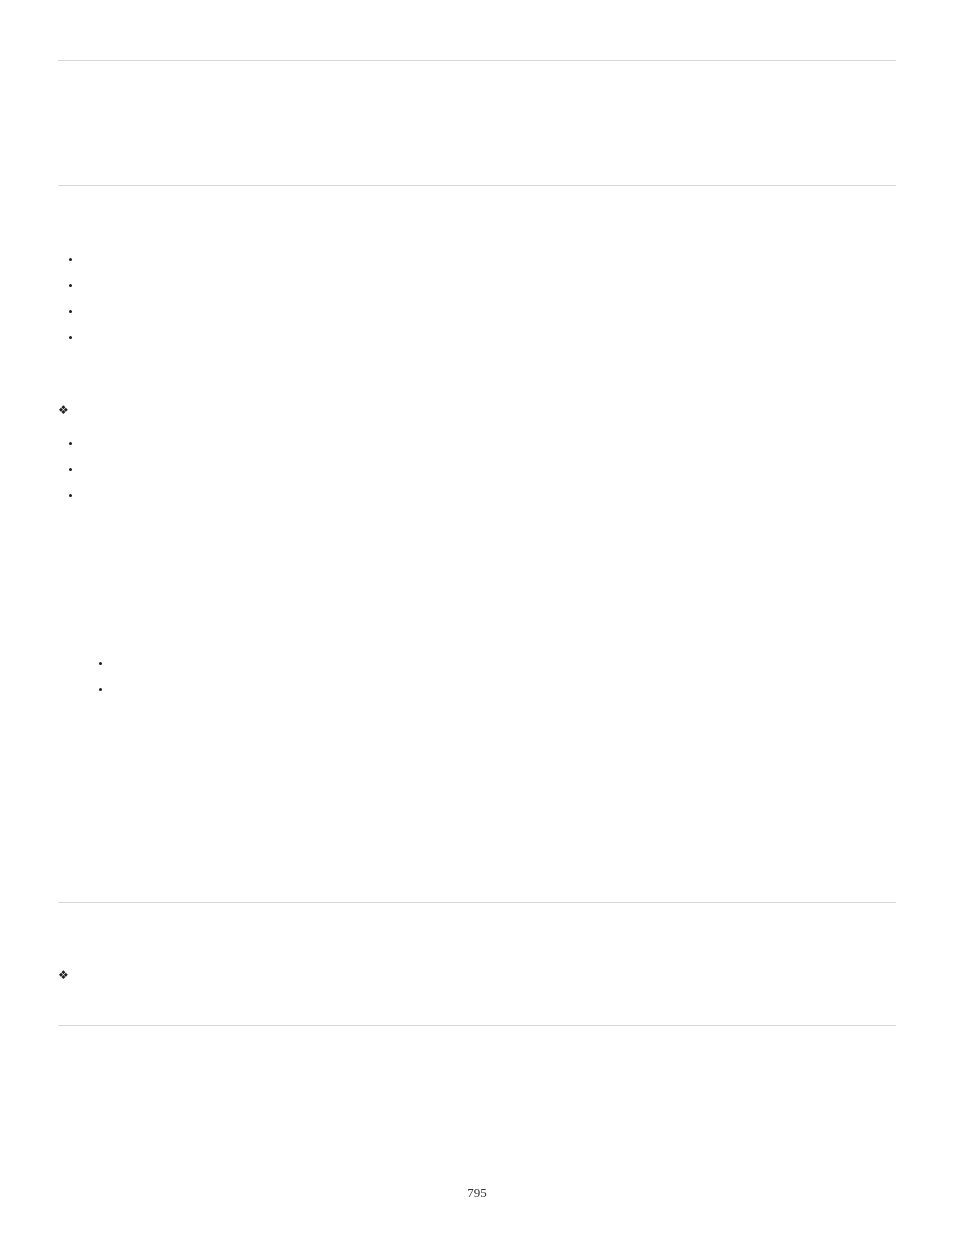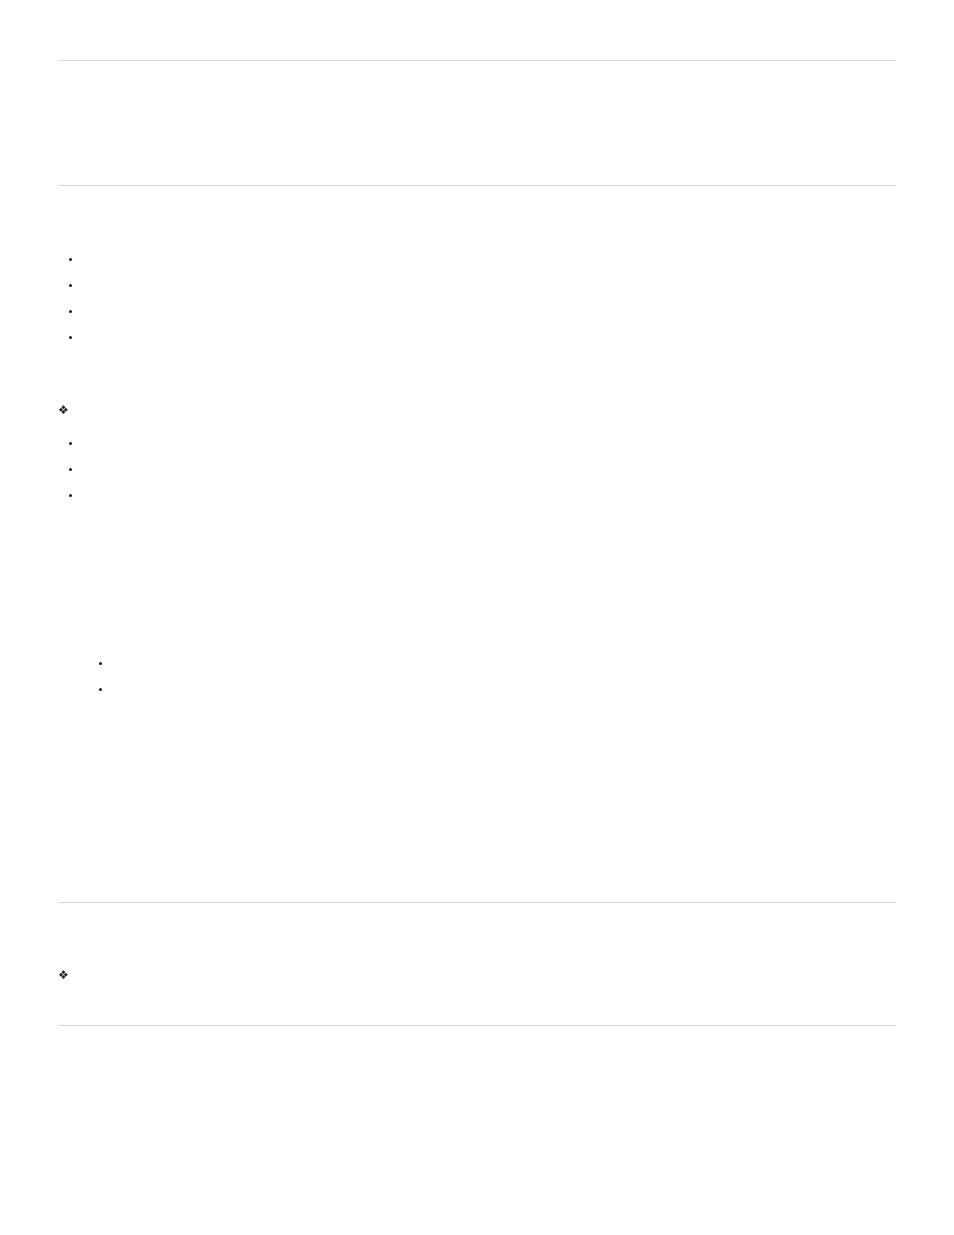--- a/index.html
+++ b/index.html
@@ -153,13 +153,14 @@
         <span class="diamond">❖</span>
         <span></span>
       </div>
       <div class="spacer-sm"></div>
     </div>
 
     <hr class="hr">
 
   </div>
 
+  <div class="page-number">795</div>
 </div>
 
 </body></html>

